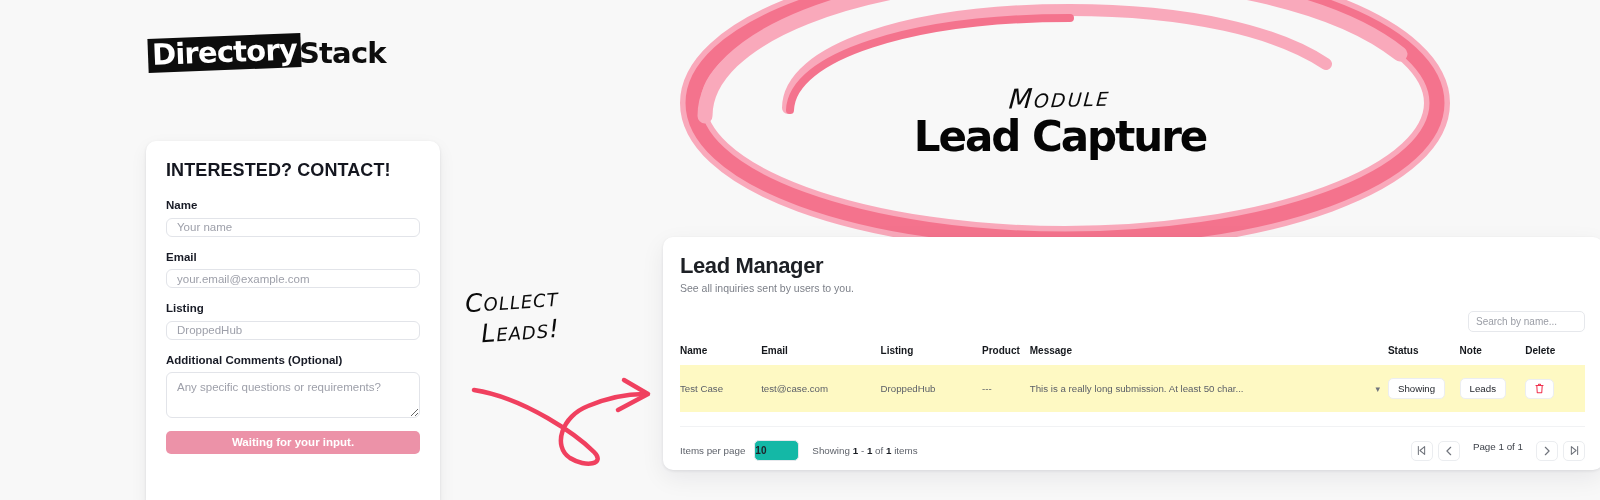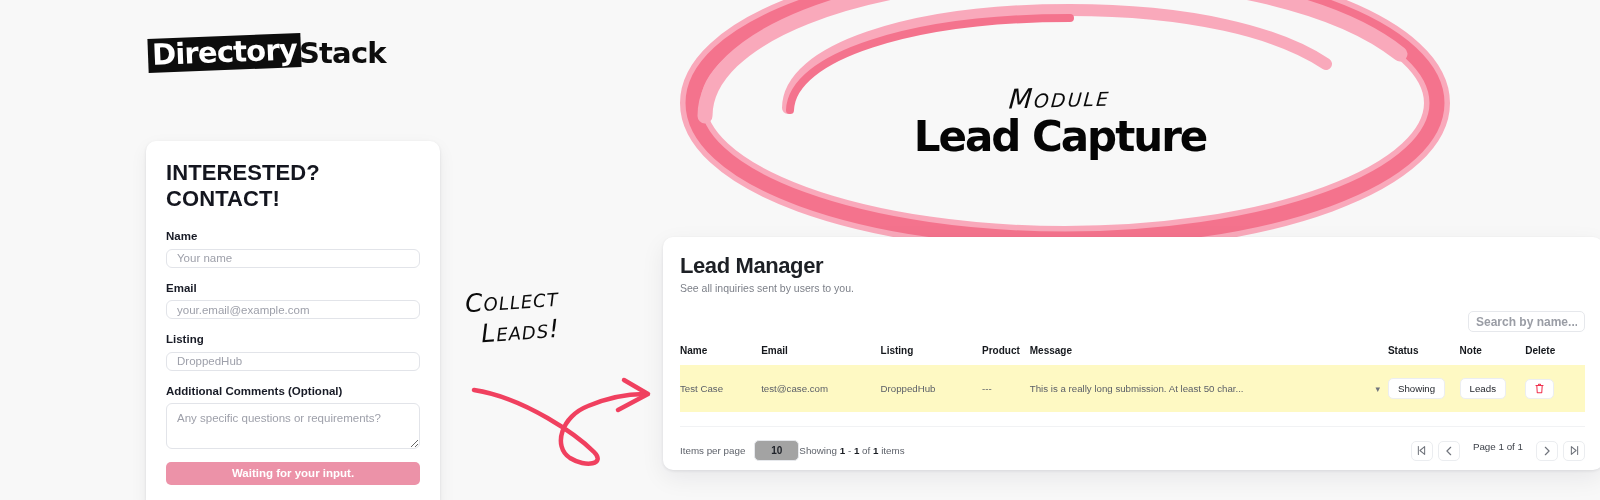--- a/index.html
+++ b/index.html
@@ -53,21 +53,21 @@
     left: 146px;
     top: 141px;
     width: 294px;
     height: 370px;
     background: #ffffff;
     border-radius: 10px;
     box-shadow: 0 1px 3px rgba(20,20,40,0.10), 0 6px 18px rgba(20,20,40,0.06);
     padding: 19px 20px 0 20px;
   }
   #contact-form-card h2 {
-    font-size: 22px;
+    font-size: 18px;
     font-weight: 700;
     color: #14161f;
     letter-spacing: 0.1px;
     margin-bottom: 18px;
   }
   .field-label {
     font-size: 11.5px;
     font-weight: 700;
     color: #181b26;
     margin-bottom: 6px;
@@ -206,27 +206,26 @@
   #search-row {
     display: flex;
     justify-content: flex-end;
     margin-top: 17px;
   }
   #search-input {
     width: 117px;
     height: 21px;
     border: 1px solid #e6e8ec;
     border-radius: 5px;
-    font-size: 12px;
+    font-size: 10px;
     color: #8b8e96;
     font-family: "Liberation Sans", sans-serif;
     padding: 0 7px;
     outline: none;
     background: #fff;
-    font-weight: bold;
   }
   #search-input::placeholder { color: #9a9da5; }
 
   #leads-table { width: 100%; border-collapse: collapse; margin-top: 13px; }
   #leads-table th {
     text-align: left;
     font-size: 10px;
     font-weight: 700;
     color: #15181d;
     padding: 0 0 9px 0;
@@ -290,27 +289,26 @@
   }
   #items-per-page-label { font-size: 9.8px; color: #5e626a; }
   #items-per-page-input {
     width: 45px;
     height: 21px;
     border: 1px solid #e6e8ec;
     border-radius: 5px;
     font-size: 10px;
     font-weight: 700;
     color: #20232a;
-    text-align: center;
     font-family: "Liberation Sans", sans-serif;
     margin-left: 9px;
     outline: none;
-    background: #a3a3a3;
-  }
-  #showing-text { font-size: 9.8px; color: #5e626a; margin-left: 0; }
+    background: #14b8a6;
+  }
+  #showing-text { font-size: 9.8px; color: #5e626a; margin-left: 13px; }
   #showing-text b { color: #1b1e24; font-weight: 700; }
   #pager { margin-left: auto; display: flex; align-items: flex-start; gap: 5px; }
   .pager-button {
     width: 22px; height: 20px;
     border: 1px solid #ebedf0;
     border-radius: 5px;
     background: #fff;
     display: flex; align-items: center; justify-content: center;
     color: #6f737b;
     font-size: 11px;

